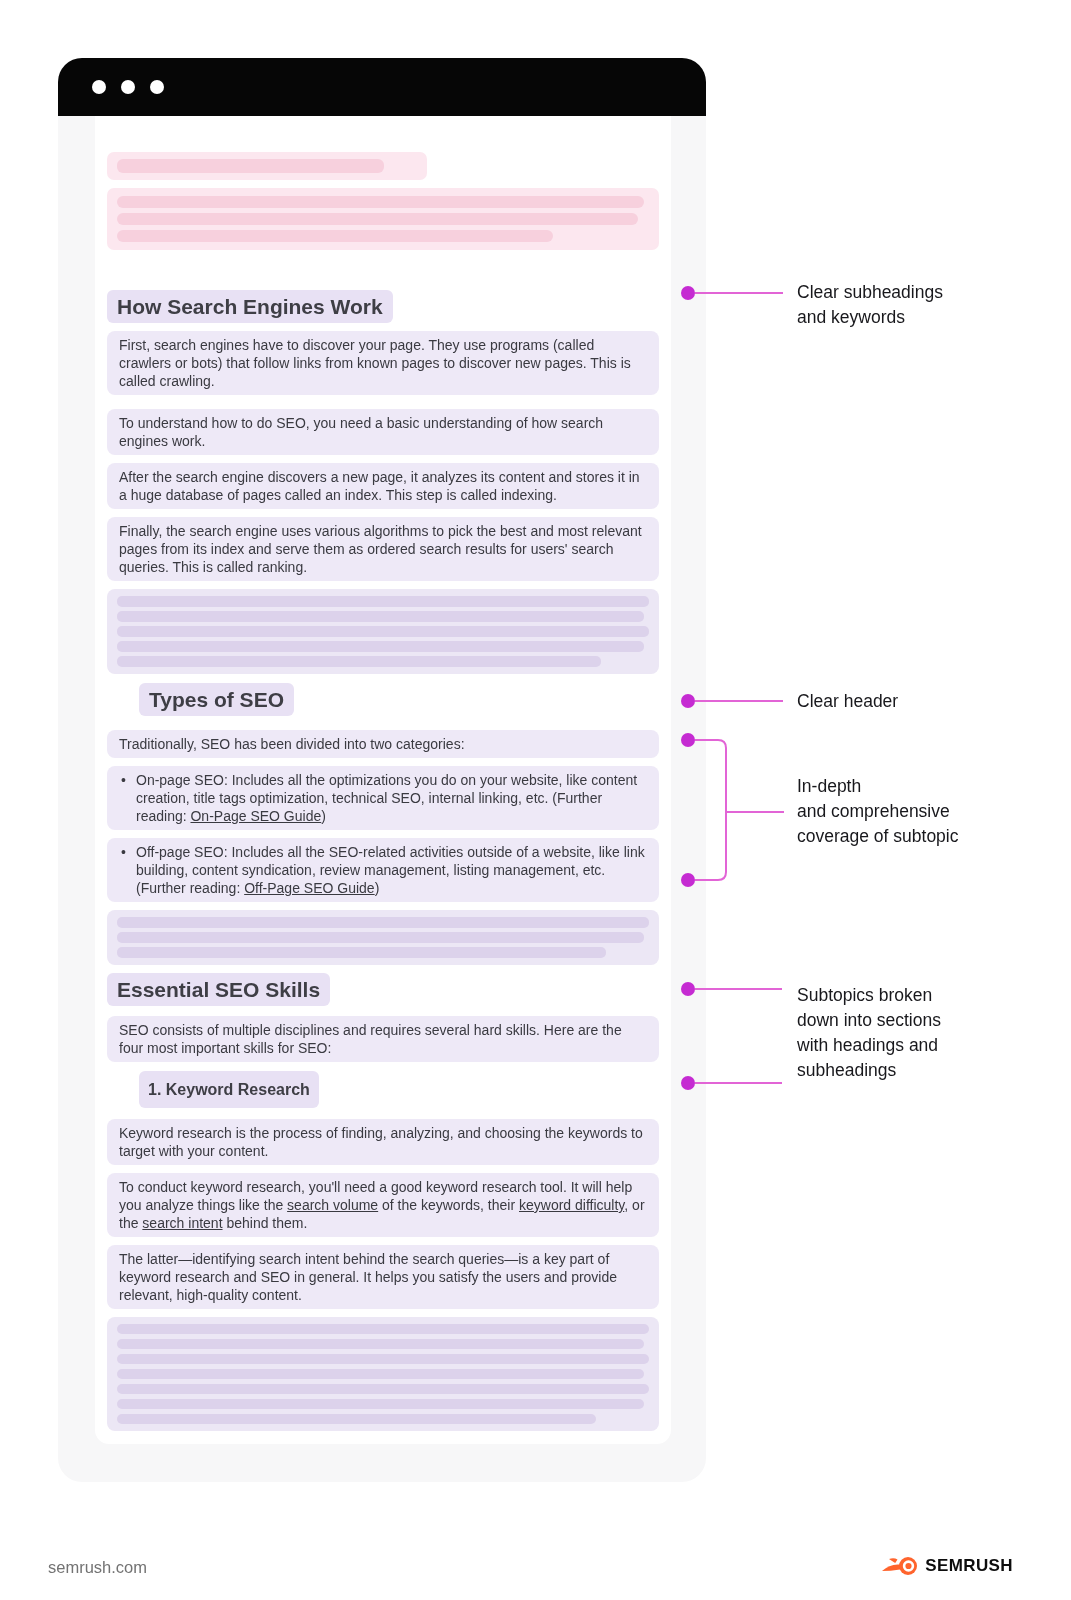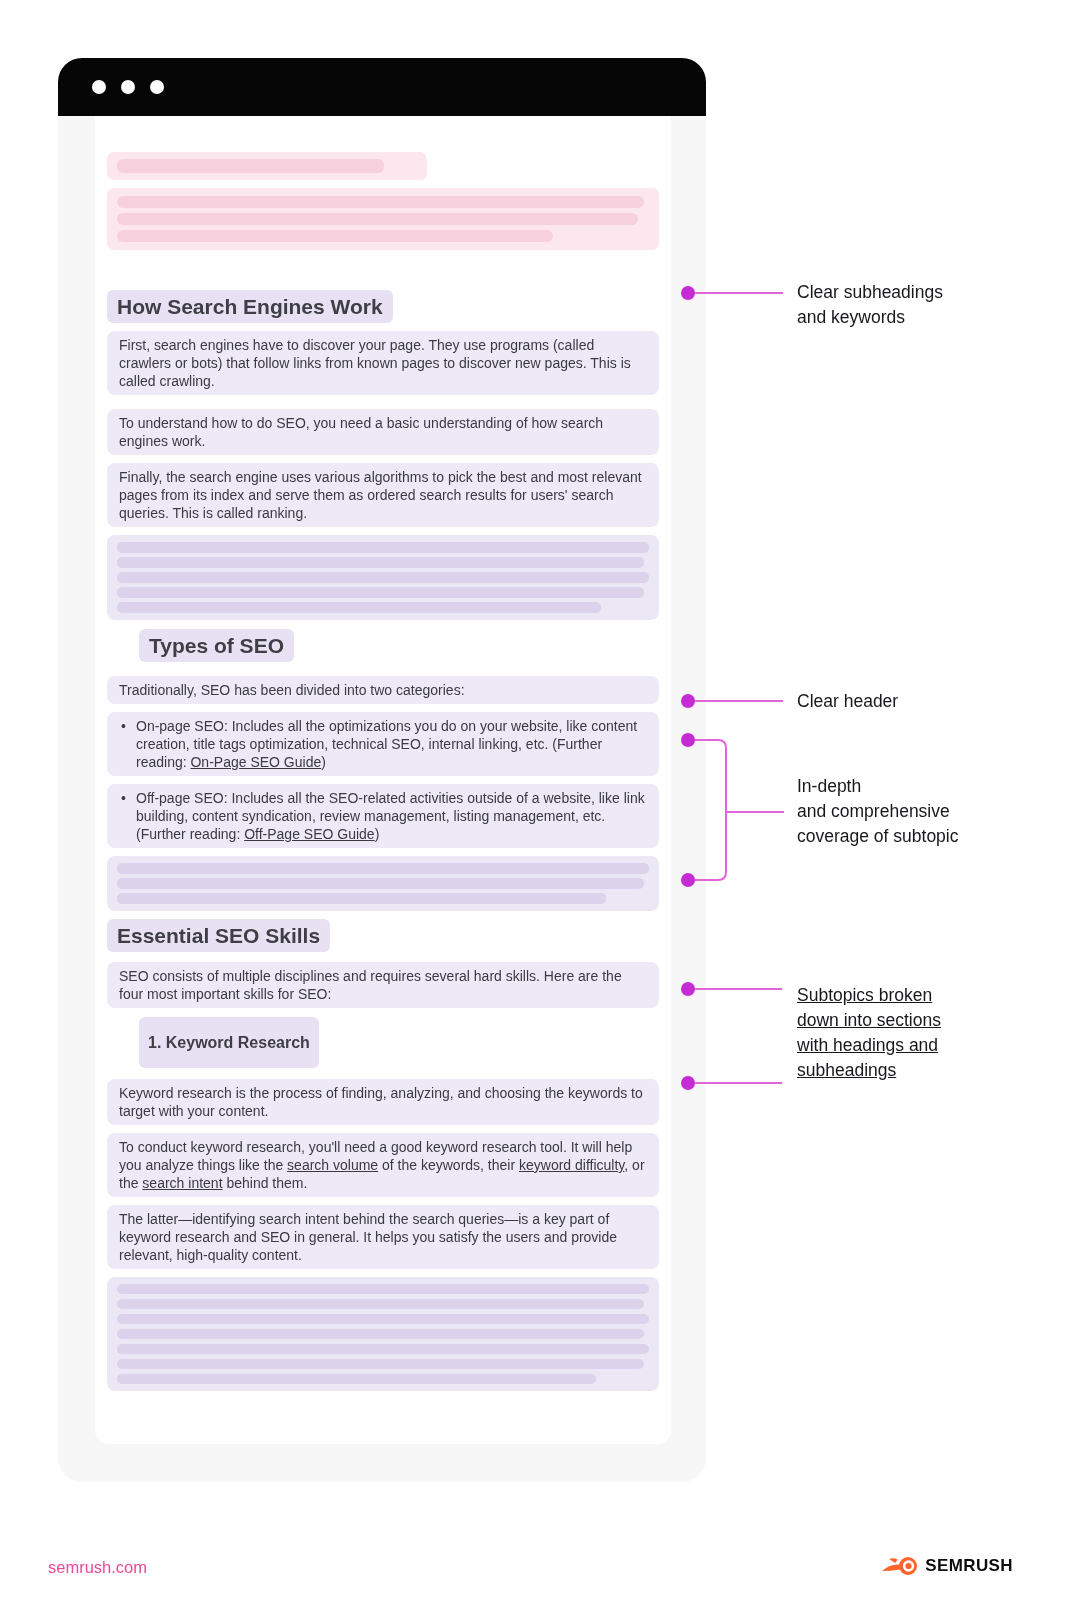--- a/index.html
+++ b/index.html
@@ -21,21 +21,21 @@
   .pink-block{background:#fce7ef;border-radius:7px;padding:8px 10px;}
   .pink-title{margin-top:36px;width:320px;height:28px;box-sizing:border-box;padding:7px 10px;}
   .pink-title .pbar{height:14px;}
   .pbar{background:#f7d0dd;border-radius:6px;}
   .pink-intro{margin-top:8px;}
   .pink-intro .pbar{height:12px;margin-top:5px;}
   .pink-intro .pbar:first-child{margin-top:0;}
   
   .hl{display:table;margin:0;background:#e8e1f4;border-radius:6px;color:#3e3e45;}
   .h-big{font-size:21px;line-height:25px;font-weight:bold;padding:4px 10px;}
-  .h-small{font-size:16px;line-height:21px;font-weight:bold;padding:15px 9px;text-align:right;}
+  .h-small{font-size:16px;line-height:21px;font-weight:bold;padding:8px 9px;text-align:right;}
   .mt25{margin-top:40px;} .mt14{margin-top:14px;} .mt11{margin-top:11px;}
   .mt10{margin-top:10px;} .mt9{margin-top:9px;margin-left:32px;} .mt8{margin-top:8px;}
   
   .para{background:#eee9f7;border-radius:8px;padding:5px 12px;
     font-size:14px;line-height:18px;color:#3a3a41;}
   .para .link{text-decoration:underline;}
   .bullet{display:flex;}
   .bullet .marker{flex:none;width:15px;padding-left:2px;}
   
   .skel{background:#ece7f5;border-radius:8px;padding:7px 10px;}
@@ -43,21 +43,21 @@
   .skel .bar:first-child{margin-top:0;}
   .skel-tight .bar{height:10px;margin-top:5px;}
   
   .dot{position:absolute;width:14px;height:14px;border-radius:50%;background:#c52bd2;
     transform:translate(-50%,-50%);}
   .aline{position:absolute;height:2px;background:#e264d6;}
   .alabel{position:absolute;left:797px;font-size:17.5px;line-height:25px;color:#18181c;
     white-space:pre-line;}
   .bracket{position:absolute;left:695px;top:732px;}
   
-  .site{position:absolute;left:48px;top:1558px;font-size:16.5px;color:#ec4899;}
+  .site{position:absolute;left:48px;top:1558px;font-size:16.5px;color:#737373;}
   .brand{position:absolute;right:58px;top:1554px;display:flex;align-items:center;gap:6px;}
   .brand-name{font-size:17px;font-weight:bold;letter-spacing:0.4px;color:#0d0d0d;}
 </style>
 </head>
 <body>
 
 <div class="mockup">
   <div class="browser-bar">
     <span class="win-dot"></span>
     <span class="win-dot"></span>
@@ -74,20 +74,21 @@
       <div class="pink-block pink-intro">
           <div class="pbar" style="width: 99%;"></div>
           <div class="pbar" style="width: 98%;"></div>
           <div class="pbar" style="width: 82%;"></div>
         </div>
 
       <h2 class="hl h-big mt25">How Search Engines Work</h2>
 
       <div class="para mt8"><span>First, search engines have to discover your page. They use programs (called crawlers or bots) that follow links from known pages to discover new pages. This is called crawling.</span></div>
       <div class="para mt14"><span>To understand how to do SEO, you need a basic understanding of how search engines work.</span></div>
+      <div class="para mt8"><span>After the search engine discovers a new page, it analyzes its content and stores it in a huge database of pages called an index. This step is called indexing.</span></div>
       <div class="para mt8"><span>Finally, the search engine uses various algorithms to pick the best and most relevant pages from its index and serve them as ordered search results for users' search queries. This is called ranking.</span></div>
 
       <div class="skel mt8">
           <div class="bar" style="width: 100%;"></div>
           <div class="bar" style="width: 99%;"></div>
           <div class="bar" style="width: 100%;"></div>
           <div class="bar" style="width: 99%;"></div>
           <div class="bar" style="width: 91%;"></div>
         </div>
 
@@ -150,21 +151,21 @@
   <path d="M31 80 H89" fill="none" stroke="#e264d6" stroke-width="2"></path>
 </svg>
 <div class="alabel" style="top:774px;">In-depth
 and comprehensive
 coverage of subtopic</div>
 
 <span class="dot" style="left:688px;top:989px;"></span>
 <span class="aline" style="left:695px;top:988px;width:87px;"></span>
 <span class="dot" style="left:688px;top:1083px;"></span>
 <span class="aline" style="left:695px;top:1082px;width:87px;"></span>
-<div class="alabel" style="top:983px;text-decoration:underline;">Subtopics broken
+<div class="alabel" style="top:983px;">Subtopics broken
 down into sections
 with headings and
 subheadings</div>
 
 <div class="site">semrush.com</div>
 <div class="brand">
   <svg width="38" height="24" viewBox="0 0 38 24">
     <path d="M1 17 Q9 9.5 19 10.5 L19 15.5 Q9.5 17 1 17 Z" fill="#ff642d"></path>
     <path d="M8 5 Q13 3.2 16.5 5.6 L14.2 9 Q11 6.8 8 5 Z" fill="#ff642d"></path>
     <circle cx="27" cy="12" r="9" fill="#ff642d"></circle>

